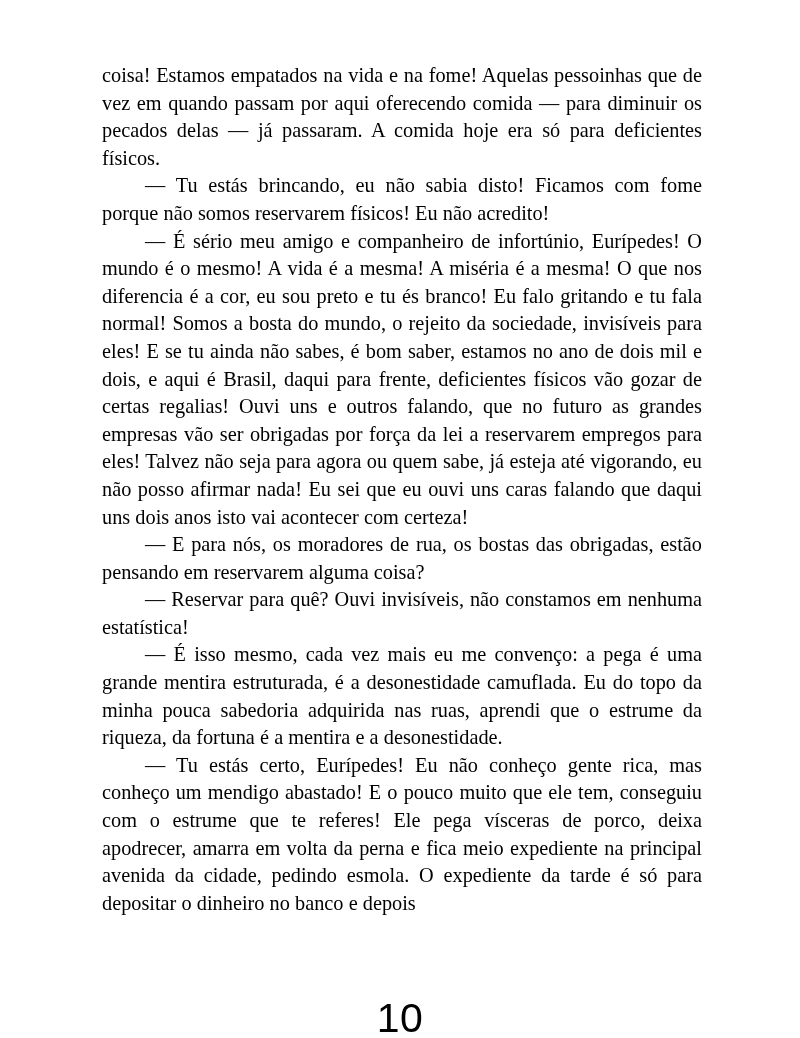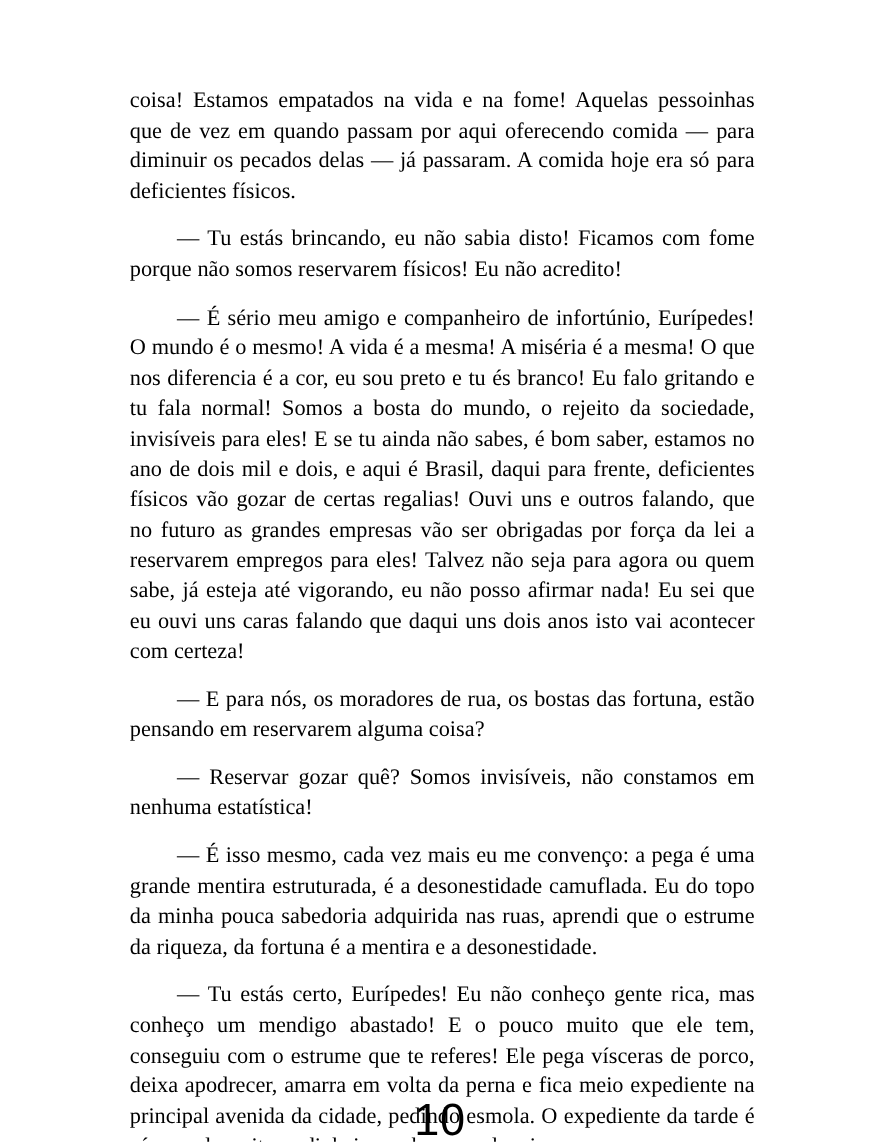--- a/index.html
+++ b/index.html
@@ -27,21 +27,21 @@
   }
 
   .text-block {
     position: absolute;
     left: 102px;
     top: 62px;
     width: 600px;
   }
 
   .para {
-    margin: 16px;
+    margin: 0;
     padding: 0;
     font-size: 20.3px;
     line-height: 27.6px;
     text-align: justify;
     text-justify: inter-word;
     text-indent: 43px;
     hyphens: none;
     word-spacing: 0.1px;
     font-family: Liberation Serif, serif;
   }
@@ -66,21 +66,21 @@
 </style>
 </head>
 <body>
 
 <div class="page">
 
   <div class="text-block">
     <p class="para continuation">coisa! Estamos empatados na vida e na fome! Aquelas pessoinhas que de vez em quando passam por aqui oferecendo comida — para diminuir os pecados delas — já passaram. A comida hoje era só para deficientes físicos.</p>
     <p class="para">— Tu estás brincando, eu não sabia disto! Ficamos com fome porque não somos reservarem físicos! Eu não acredito!</p>
     <p class="para">— É sério meu amigo e companheiro de infortúnio, Eurípedes! O mundo é o mesmo! A vida é a mesma! A miséria é a mesma! O que nos diferencia é a cor, eu sou preto e tu és branco! Eu falo gritando e tu fala normal! Somos a bosta do mundo, o rejeito da sociedade, invisíveis para eles! E se tu ainda não sabes, é bom saber, estamos no ano de dois mil e dois, e aqui é Brasil, daqui para frente, deficientes físicos vão gozar de certas regalias! Ouvi uns e outros falando, que no futuro as grandes empresas vão ser obrigadas por força da lei a reservarem empregos para eles! Talvez não seja para agora ou quem sabe, já esteja até vigorando, eu não posso afirmar nada! Eu sei que eu ouvi uns caras falando que daqui uns dois anos isto vai acontecer com certeza!</p>
-    <p class="para">— E para nós, os moradores de rua, os bostas das fortuna, estão pensando em reservarem alguma coisa?</p>
-    <p class="para">— Reservar gozar quê? Somos invisíveis, não constamos em nenhuma estatística!</p>
+    <p class="para">— E para nós, os moradores de rua, os bostas das obrigadas, estão pensando em reservarem alguma coisa?</p>
+    <p class="para">— Reservar para quê? Ouvi invisíveis, não constamos em nenhuma estatística!</p>
     <p class="para">— É isso mesmo, cada vez mais eu me convenço: a pega é uma grande mentira estruturada, é a desonestidade camuflada. Eu do topo da minha pouca sabedoria adquirida nas ruas, aprendi que o estrume da riqueza, da fortuna é a mentira e a desonestidade.</p>
     <p class="para">— Tu estás certo, Eurípedes! Eu não conheço gente rica, mas conheço um mendigo abastado! E o pouco muito que ele tem, conseguiu com o estrume que te referes! Ele pega vísceras de porco, deixa apodrecer, amarra em volta da perna e fica meio expediente na principal avenida da cidade, pedindo esmola. O expediente da tarde é só para depositar o dinheiro no banco e depois</p>
   </div>
 
   <div class="page-number">10</div>
 
 </div>
 
 </body></html>

